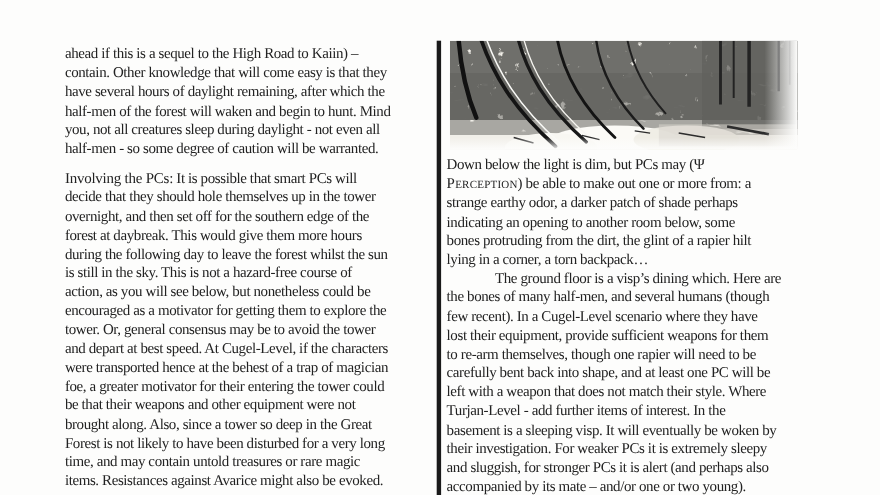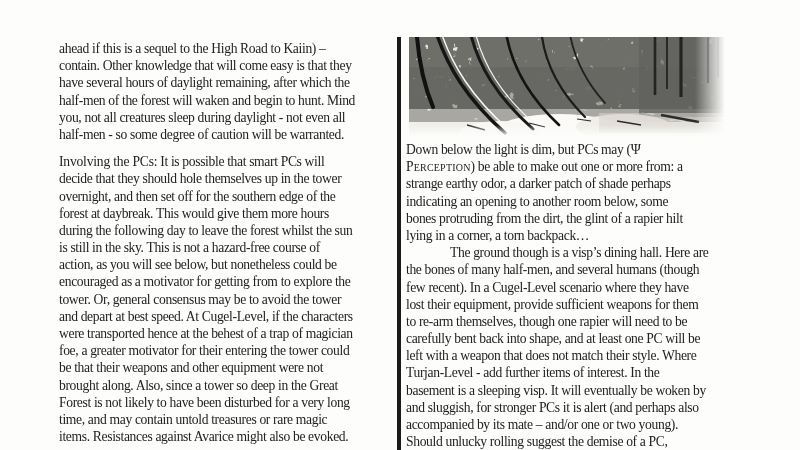--- a/index.html
+++ b/index.html
@@ -40,21 +40,21 @@
       <div class="tline">
         <b class="lead">Involving the PCs</b><span>: It is possible that smart PCs will</span>
       </div>
       <div>
           <div class="tline">decide that they should hole themselves up in the tower</div>
           <div class="tline">overnight, and then set off for the southern edge of the</div>
           <div class="tline">forest at daybreak. This would give them more hours</div>
           <div class="tline">during the following day to leave the forest whilst the sun</div>
           <div class="tline">is still in the sky. This is not a hazard-free course of</div>
           <div class="tline">action, as you will see below, but nonetheless could be</div>
-          <div class="tline">encouraged as a motivator for getting from to explore the</div>
+          <div class="tline">encouraged as a motivator for getting them to explore the</div>
           <div class="tline">tower. Or, general consensus may be to avoid the tower</div>
           <div class="tline">and depart at best speed. At Cugel-Level, if the characters</div>
           <div class="tline">were transported hence at the behest of a trap of magician</div>
           <div class="tline">foe, a greater motivator for their entering the tower could</div>
           <div class="tline">be that their weapons and other equipment were not</div>
           <div class="tline">brought along. Also, since a tower so deep in the Great</div>
           <div class="tline">Forest is not likely to have been disturbed for a very long</div>
           <div class="tline">time, and may contain untold treasures or rare magic</div>
           <div class="tline">items. Resistances against Avarice might also be evoked.</div>
         </div>
@@ -139,30 +139,31 @@
       <div class="tline">Down below the light is dim, but PCs may (Ψ</div>
       <div class="tline">
         <span class="sc">Perception</span><span>) be able to make out one or more from: a</span>
       </div>
       <div>
           <div class="tline">strange earthy odor, a darker patch of shade perhaps</div>
           <div class="tline">indicating an opening to another room below, some</div>
           <div class="tline">bones protruding from the dirt, the glint of a rapier hilt</div>
           <div class="tline">lying in a corner, a torn backpack…</div>
         </div>
-      <div class="tline indent">The ground though is a visp’s dining hall. Here are</div>
+      <div class="tline indent">The ground floor is a visp’s dining which. Here are</div>
       <div>
           <div class="tline">the bones of many half-men, and several humans (though</div>
           <div class="tline">few recent). In a Cugel-Level scenario where they have</div>
           <div class="tline">lost their equipment, provide sufficient weapons for them</div>
           <div class="tline">to re-arm themselves, though one rapier will need to be</div>
           <div class="tline">carefully bent back into shape, and at least one PC will be</div>
           <div class="tline">left with a weapon that does not match their style. Where</div>
           <div class="tline">Turjan-Level - add further items of interest. In the</div>
           <div class="tline">basement is a sleeping visp. It will eventually be woken by</div>
+          <div class="tline">their investigation. For weaker PCs it is extremely sleepy</div>
           <div class="tline">and sluggish, for stronger PCs it is alert (and perhaps also</div>
           <div class="tline">accompanied by its mate – and/or one or two young).</div>
           <div class="tline">Should unlucky rolling suggest the demise of a PC,</div>
         </div>
       <div class="tline">perhaps they will fall into the basement and there discover</div>
     </div>
   </div>
 
 </div>
 

